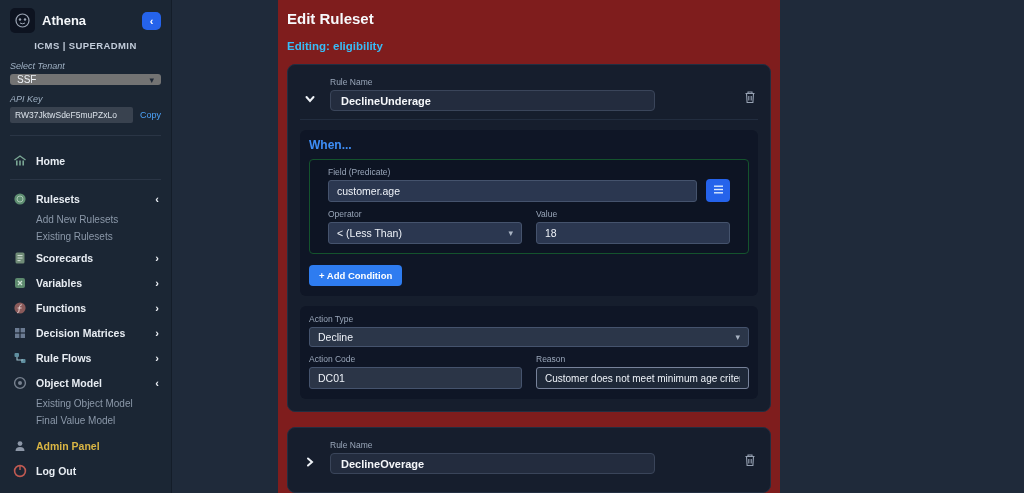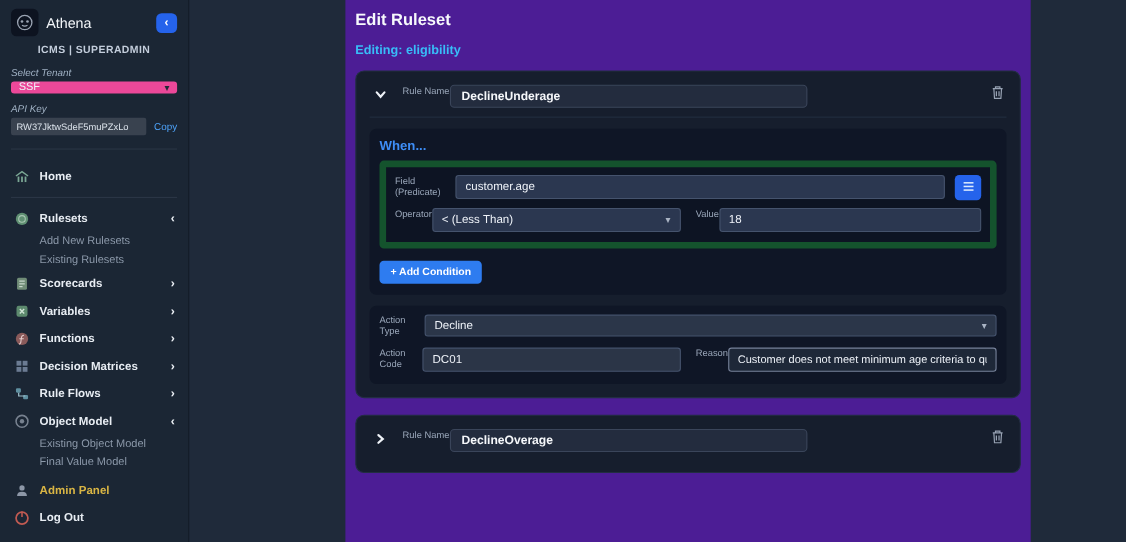--- a/index.html
+++ b/index.html
@@ -10,28 +10,28 @@
   }
   
   .sidebar {
     position:absolute; left:0; top:0; bottom:0; width:172px;
     background:#1b2634; border-right:1px solid #141d29;
     padding:8px 10px 10px; display:flex; flex-direction:column;
   }
   .brand-row { display:flex; align-items:center; gap:7px; }
   .logo { width:25px; height:25px; border-radius:5px; background:#0d1320;
     display:flex; align-items:center; justify-content:center; flex:0 0 auto; }
-  .brand-name { font-size:13px; font-weight:normal; color:#f4f7fa; }
+  .brand-name { font-size:13px; font-weight:bold; color:#f4f7fa; }
   .collapse-btn { margin-left:auto; width:19px; height:18px; border-radius:5px;
     background:#2563eb; color:#fff; font-size:11px; font-weight:bold;
     display:flex; align-items:center; justify-content:center; cursor:pointer; }
   .subtitle { text-align:center; font-size:9.5px; font-weight:bold;
     color:#c3cddb; letter-spacing:.4px; margin:7px 0 10px; }
   .fld-label { font-size:9px; font-style:italic; color:#9fb0c3; margin-bottom:3px; }
-  .tenant-select { height:20px; background:#ec4899; border-radius:3px;
+  .tenant-select { height:20px; background:#737373; border-radius:3px;
     display:flex; align-items:center; justify-content:space-between;
     padding:0 7px; font-size:10px; color:#eef2f7; margin-bottom:9px; cursor:pointer; }
   .tenant-select .chev { color:#1f2937; font-size:9px; }
   .api-row { display:flex; align-items:center; gap:7px; margin-bottom:10px; }
   .api-box { flex:1; height:16px; background:#39424f; border-radius:2px;
     font-size:8.5px; color:#dbe2ea; line-height:16px; padding:0 5px;
     white-space:nowrap; overflow:hidden; }
   .copy-link { font-size:9px; color:#4da2f8; cursor:pointer; }
   .sdiv { height:1px; background:#2a3545; margin:2px 0 6px; }
   .nav { display:flex; flex-direction:column; margin-top:6px; }
@@ -40,45 +40,45 @@
   .mi { width:15px; height:15px; flex:0 0 auto; display:flex;
     align-items:center; justify-content:center; }
   .nav-label { font-size:10.5px; font-weight:600; color:#e8edf3; }
   .nav-chev { margin-left:auto; font-size:11px; font-weight:bold; color:#eef2f7; }
   .nav-sub { font-size:10px; color:#8b98a9; padding:3px 0 3px 26px; cursor:pointer; }
   .admin .nav-label { color:#d9b544; }
   .logout-row { margin-top:auto; display:flex; align-items:center; gap:9px;
     padding:5px 2px; cursor:pointer; }
   
   .content {
-    position:absolute; left:278px; top:0; bottom:0; width:623px;
-    background:#4c1d95; padding:8px 9px 0;margin-left:36px;
+    position:absolute; left:278px; top:0; bottom:0; width:502px;
+    background:#7f1d1d; padding:8px 9px 0;
   }
   .page-title { font-size:15px; font-weight:bold; color:#f7f9fc; margin:2px 0 13px; }
   .editing-label { font-size:11.5px; font-weight:bold; color:#38bdf8; margin-bottom:12px; }
   .card { background:#161e2d; border:1px solid #222e41; border-radius:8px;
     padding:8px 12px 12px; margin-bottom:15px; }
   .card.collapsed { padding-bottom:10px; margin-bottom:20px; }
   .rule-header { display:flex; align-items:flex-end; gap:12px; padding:4px 2px 8px; }
   .chev-btn { width:16px; height:16px; display:flex; align-items:center;
     justify-content:center; cursor:pointer; margin-bottom:4px; }
-  .fgroup { display:flex; flex-direction:row; }
+  .fgroup { display:flex; flex-direction:column; }
   .lbl { font-size:8.5px; color:#9aa7ba; margin-bottom:3px; }
   .rule-name-input { width:325px; height:21px; background:#232c3e;
     border:1px solid #3a455a; border-radius:4px; color:#f5f7fa;
     font-weight:bold; font-size:11px; padding:0 10px;
     font-family:"Liberation Sans", sans-serif; }
   .trash-btn { margin-left:auto; margin-bottom:4px; cursor:pointer;
     background:none; border:none; }
   .sect { background:#0f1626; border-radius:6px; padding:8px 9px 10px; margin-top:10px; }
   .sect-title { font-size:12px; font-weight:bold; margin-bottom:7px; }
   .sect-title.when { color:#3e8ef7; }
   .sect-title.then { color:#35c48d; }
-  .cond-box { border:6px solid #14532d; background:#0d1423; border-radius:4px;
-    padding:7px 8px 9px; }
+  .cond-box { border:1px solid #14532d; background:#0d1423; border-radius:4px;
+    padding:7px 18px 9px; }
   .inp { background:#2b3750; border:1px solid #45536d; border-radius:3px;
     color:#eef2f8; font-size:10.5px; padding:0 8px; height:22px; width:100%;
     font-family:"Liberation Sans", sans-serif; }
   .field-row { display:flex; align-items:flex-end; gap:9px; }
   .field-row .fgroup { flex:1; }
   .btn-field { width:24px; height:23px; background:#2563eb; border:none;
     border-radius:4px; display:flex; align-items:center; justify-content:center;
     cursor:pointer; flex:0 0 auto; }
   .two-col { display:flex; gap:14px; margin-top:7px; }
   .two-col .fgroup { flex:1; }

